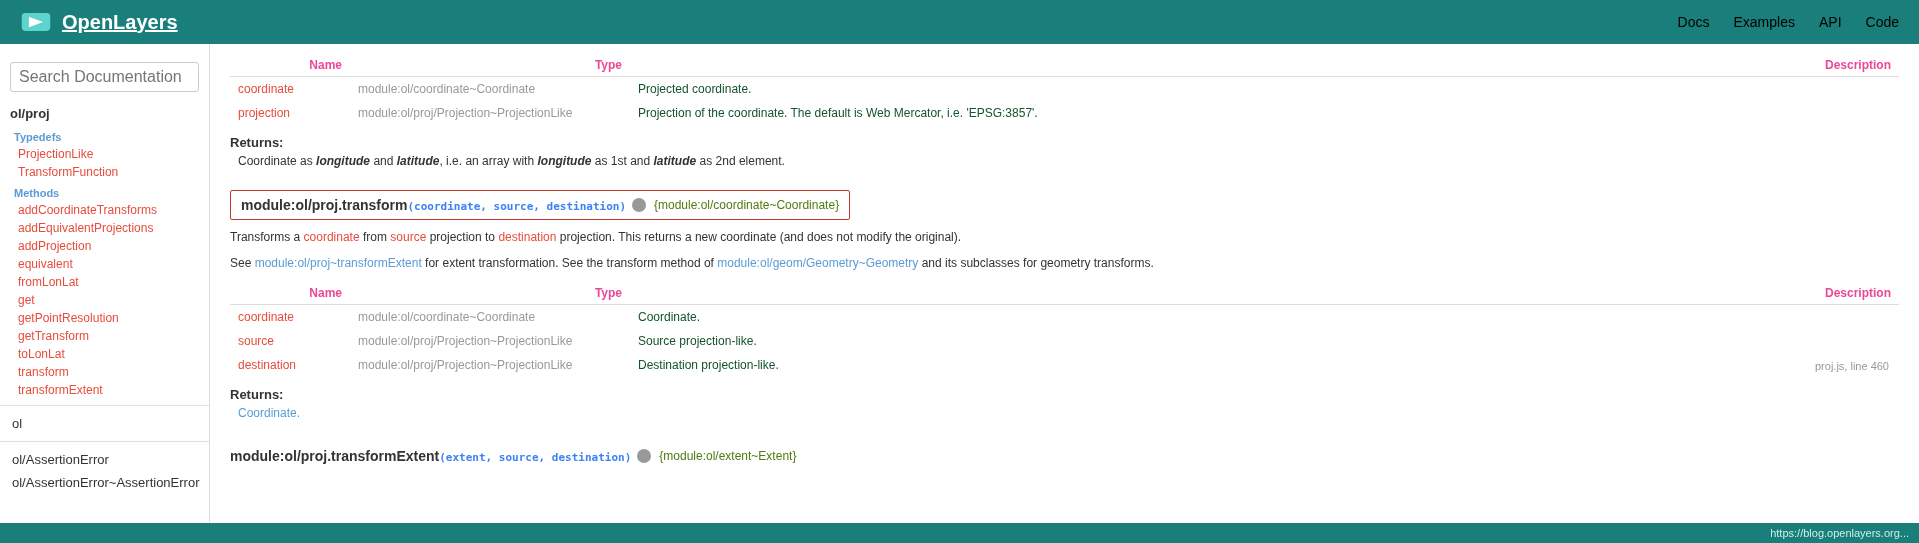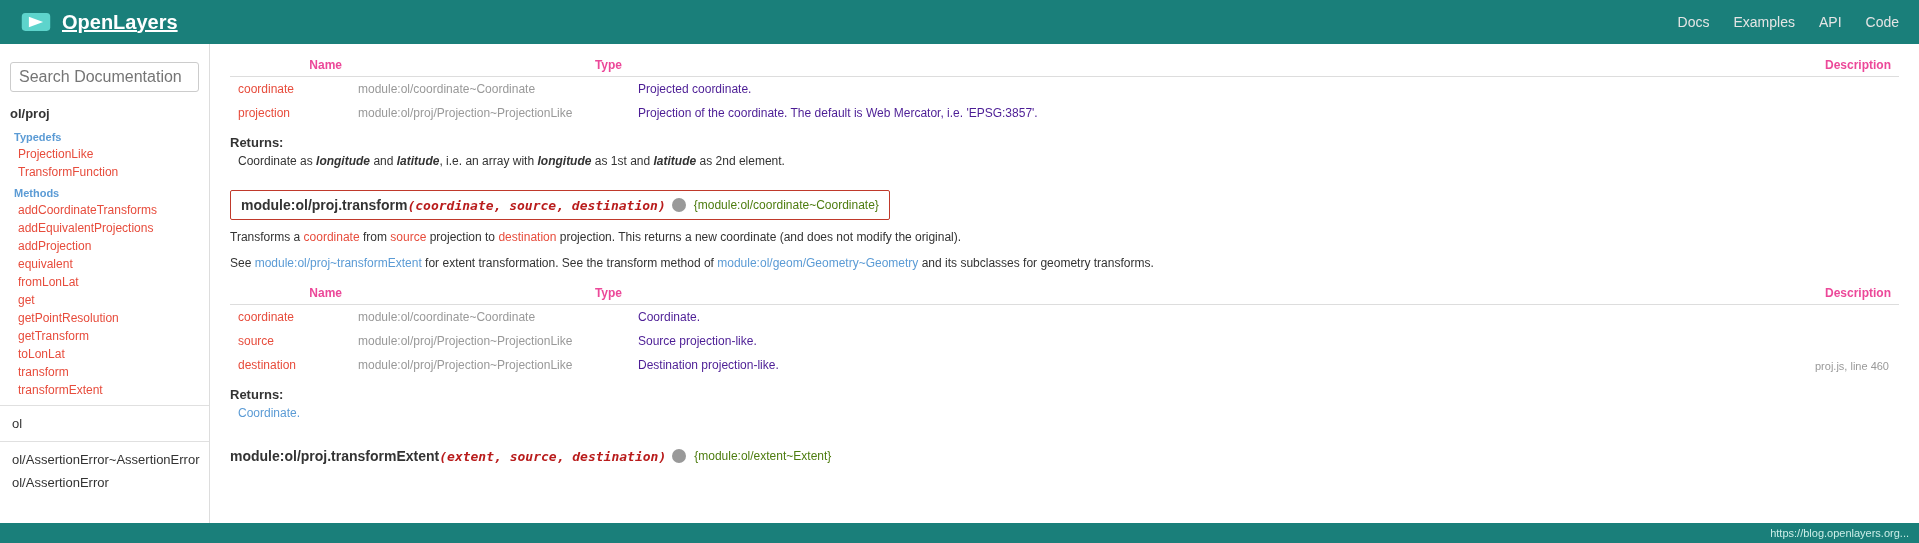--- a/index.html
+++ b/index.html
@@ -28,21 +28,21 @@
       width: 32px;
       height: 32px;
     }
     .header-nav {
       display: flex;
       gap: 24px;
       color: white;
       font-size: 14px;
     }
     .header-nav a {
-      color: #e5e5e5;
+      color: #000000;
       text-decoration: none;
       cursor: pointer;
     }
 
     
     .main-layout {
       display: flex;
       flex: 1;
       overflow: hidden;
     }
@@ -120,21 +120,21 @@
       border-bottom: 1px solid #ddd;
     }
     .param-table td {
       padding: 5px 8px;
       font-size: 12px;
       vertical-align: top;
     }
     .param-name { color: #e74c3c; }
     .param-type { color: #999; }
     .param-type a { color: #999; text-decoration: none; }
-    .param-desc { color: #4c1d95; }
+    .param-desc { color: #14532d; }
 
     .col-name { width: 120px; }
     .col-type { width: 280px; }
     .col-desc { }
 
     .returns-label {
       font-size: 13px;
       font-weight: bold;
       color: #333;
       margin: 8px 0 4px 0;
@@ -151,21 +151,21 @@
       border: 1.5px solid #c0392b;
       border-radius: 2px;
       padding: 6px 10px;
       margin: 10px 0 8px 0;
       display: inline-flex;
       align-items: center;
       gap: 6px;
       background: #fff;
     }
     .function-name { font-size: 14px; font-weight: bold; color: #333; }
-    .function-params { font-size: 13px; color: #b91c1c; font-family: monospace; font-style: italic; }
+    .function-params { font-size: 11px; color: #3b82f6; font-family: monospace; }
     .fn-link { color: #4d7c0f; font-size: 12px; text-decoration: none; text-align: right; }
     .fn-circle {
       display: inline-block;
       width: 14px;
       height: 14px;
       background: #999;
       border-radius: 50%;
       margin-right: 2px;
       vertical-align: middle;
     }
@@ -263,22 +263,22 @@
     <div class="sidebar-item">get</div>
     <div class="sidebar-item">getPointResolution</div>
     <div class="sidebar-item">getTransform</div>
     <div class="sidebar-item">toLonLat</div>
     <div class="sidebar-item">transform</div>
     <div class="sidebar-item">transformExtent</div>
 
     <div class="sidebar-divider"></div>
     <div class="sidebar-module-link">ol</div>
     <div class="sidebar-divider"></div>
+    <div class="sidebar-module-link">ol/AssertionError</div>
     <div class="sidebar-module-link">ol/AssertionError~AssertionError</div>
-    <div class="sidebar-module-link">ol/AssertionError</div>
   </aside>
 
   <main class="content">
 
     <table class="param-table">
       <thead>
         <tr>
           <th class="col-name">Name</th>
           <th class="col-type">Type</th>
           <th class="col-desc">Description</th>

